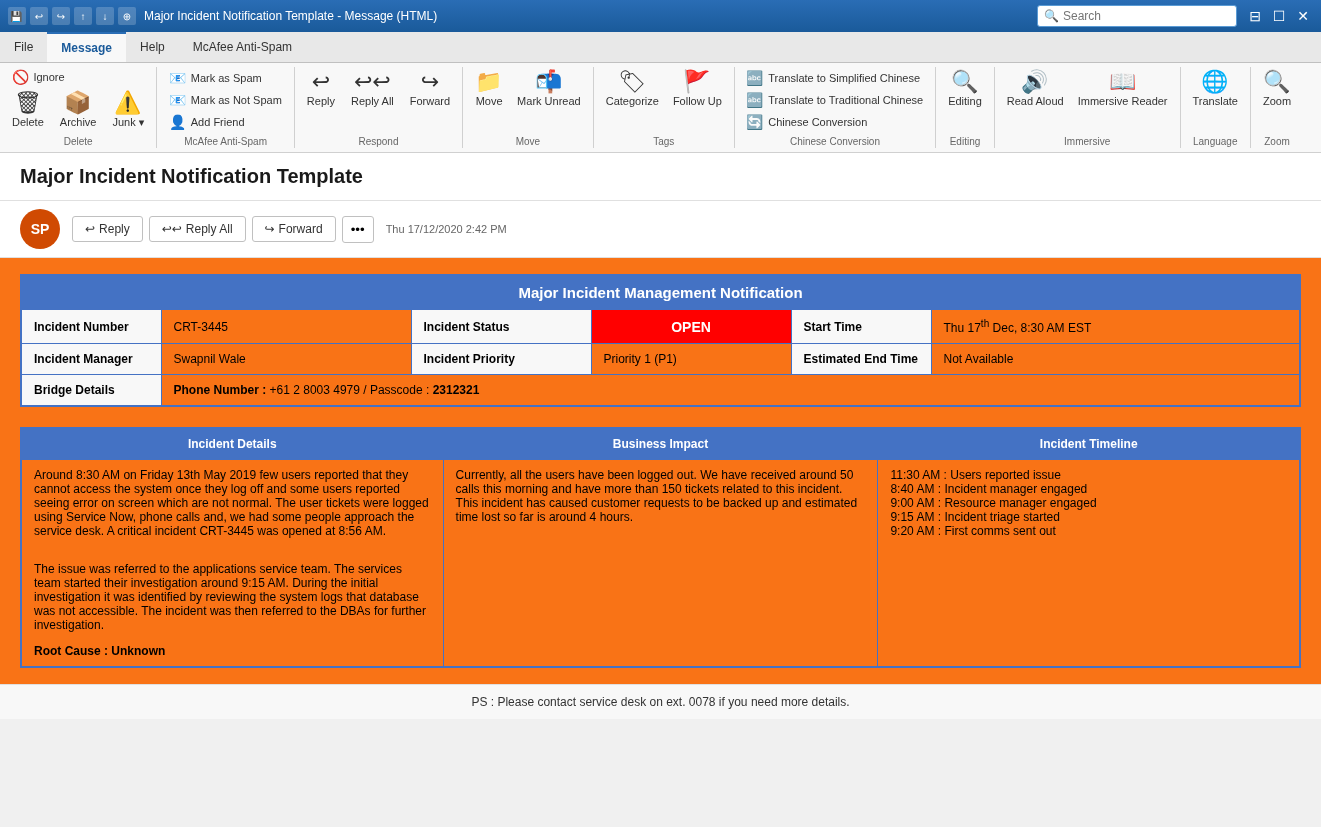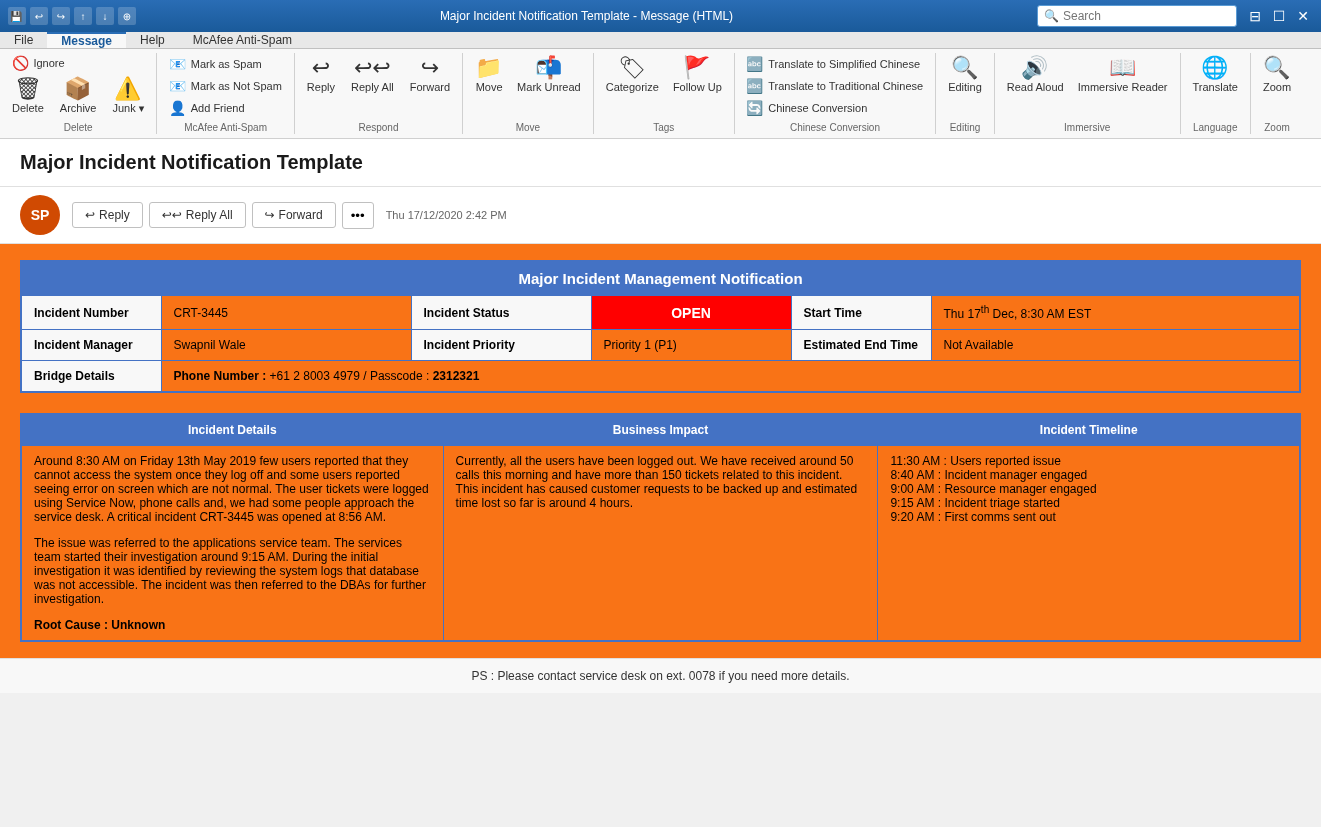--- a/index.html
+++ b/index.html
@@ -14,34 +14,34 @@
       display: flex;
       align-items: center;
       padding: 0 8px;
       gap: 8px;
     }
     .title-bar-controls { display: flex; gap: 4px; margin-left: auto; }
     .title-bar-btn {
       width: 20px; height: 20px; background: transparent; border: none; color: white; cursor: pointer;
       font-size: 14px; display: flex; align-items: center; justify-content: center;
     }
-    .title-bar-title { flex: 1; text-align: center; font-size: 12px; }
+    .title-bar-title { flex: 1; text-align: left; font-size: 12px; }
     .title-bar-icons { display: flex; gap: 4px; }
     .title-bar-icon { width: 18px; height: 18px; background: rgba(255,255,255,0.2); border: none; color: white; font-size: 10px; cursor: pointer; display: flex; align-items: center; justify-content: center; border-radius: 2px; }
     .search-box {
       background: white; border: 1px solid #5a9bd5; border-radius: 3px; height: 22px; width: 200px;
       display: flex; align-items: center; padding: 0 6px; gap: 4px;
     }
     .search-box input { border: none; outline: none; font-size: 12px; flex: 1; }
 
     
     .ribbon { background: #f8f8f8; border-bottom: 1px solid #d0d0d0; }
     .ribbon-tabs { display: flex; background: #e8e8e8; border-bottom: 1px solid #c0c0c0; }
     .ribbon-tab {
-      padding: 0 14px; font-size: 12px; cursor: pointer; border: none; background: transparent;
+      padding: 7px 14px; font-size: 12px; cursor: pointer; border: none; background: transparent;
       color: #333;
     }
     .ribbon-tab.active { background: #f8f8f8; border-top: 2px solid #2a6db5; color: #1a5a9a; font-weight: 600; }
     .ribbon-content { display: flex; padding: 4px 0; align-items: stretch; min-height: 80px; }
     .ribbon-group {
       display: flex; flex-direction: column; align-items: center; padding: 0 6px;
       border-right: 1px solid #d0d0d0;
     }
     .ribbon-group:last-child { border-right: none; }
     .ribbon-group-label { font-size: 10px; color: #666; margin-top: auto; padding: 3px 0 1px; }
@@ -339,21 +339,21 @@
 
     <table class="details-table">
       <tbody>
           <tr>
         <th class="col-details">Incident Details</th>
         <th class="col-impact">Business Impact</th>
         <th class="col-timeline">Incident Timeline</th>
       </tr>
       <tr>
         <td class="col-details">
-          <p style="margin-bottom:12px;">Around 8:30 AM on Friday 13th May 2019 few users reported that they cannot access the system once they log off and some users reported seeing error on screen which are not normal. The user tickets were logged using Service Now, phone calls and, we had some people approach the service desk. A critical incident CRT-3445 was opened at 8:56 AM.</p>
+          <p style="margin-bottom:24px;">Around 8:30 AM on Friday 13th May 2019 few users reported that they cannot access the system once they log off and some users reported seeing error on screen which are not normal. The user tickets were logged using Service Now, phone calls and, we had some people approach the service desk. A critical incident CRT-3445 was opened at 8:56 AM.</p>
           <p style="margin-bottom:12px;">The issue was referred to the applications service team. The services team started their investigation around 9:15 AM. During the initial investigation it was identified by reviewing the system logs that database was not accessible. The incident was then referred to the DBAs for further investigation.</p>
           <p><strong>Root Cause : Unknown</strong></p>
         </td>
         <td class="col-impact">Currently, all the users have been logged out. We have received around 50 calls this morning and have more than 150 tickets related to this incident. This incident has caused customer requests to be backed up and estimated time lost so far is around 4 hours.</td>
         <td class="col-timeline">
           <p>11:30 AM : Users reported issue</p>
           <p>8:40 AM : Incident manager engaged</p>
           <p>9:00 AM : Resource manager engaged</p>
           <p>9:15 AM : Incident triage started</p>
           <p>9:20 AM : First comms sent out</p>

